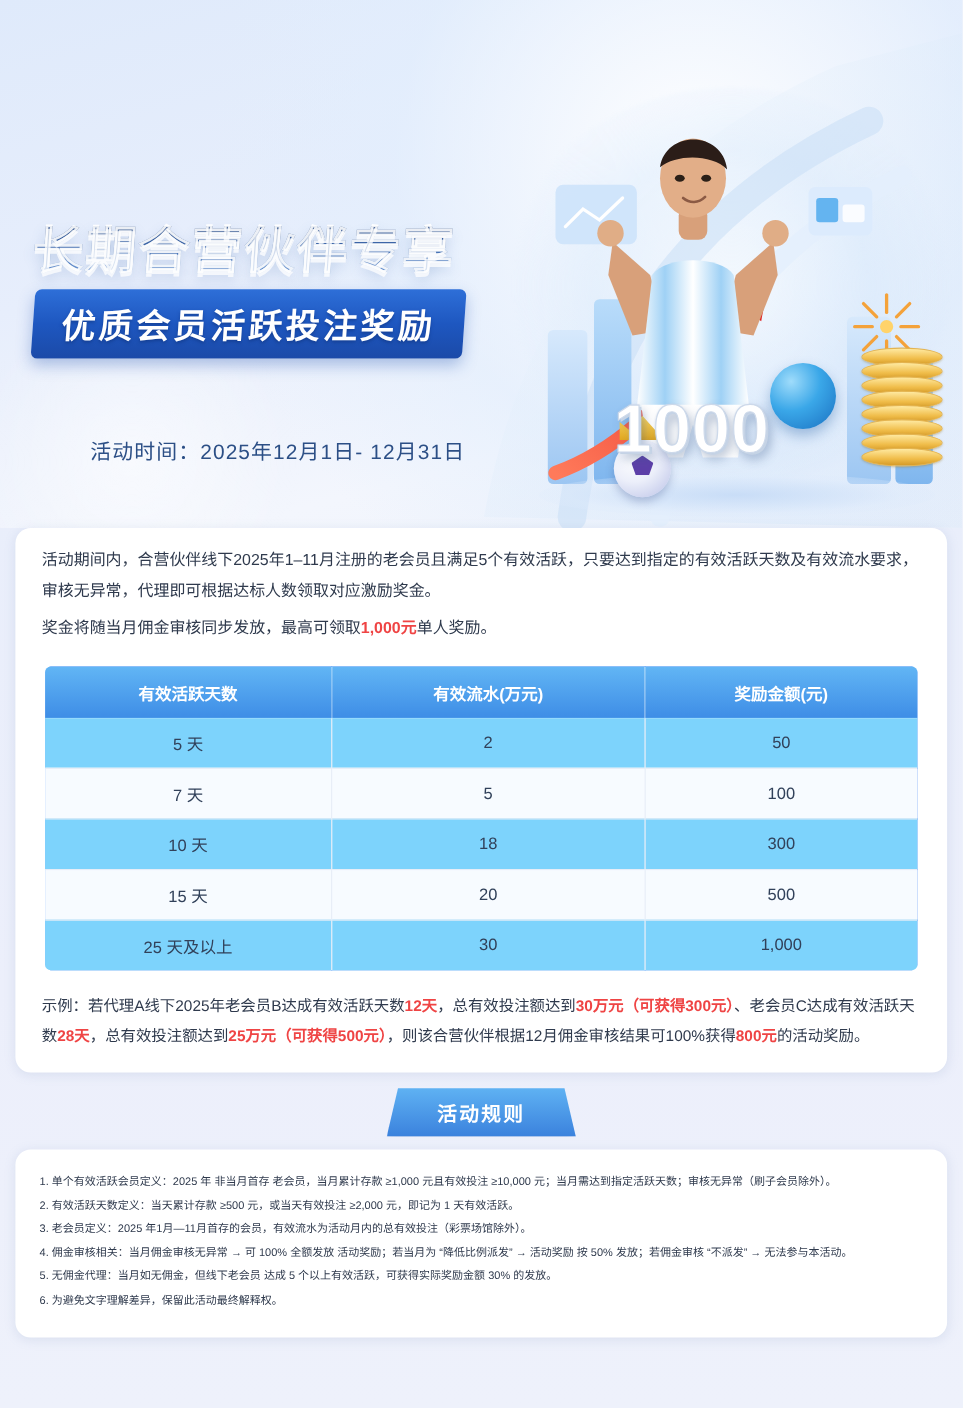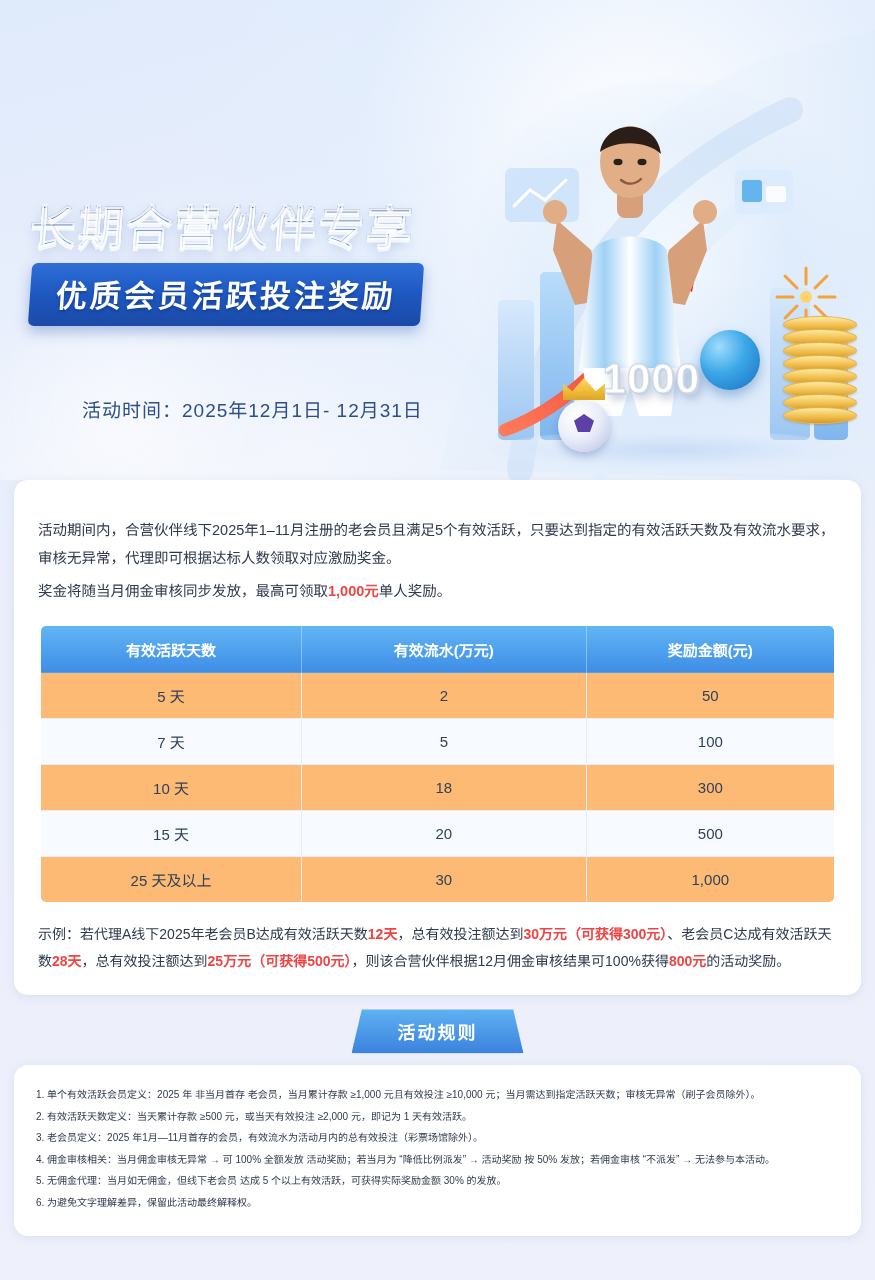--- a/index.html
+++ b/index.html
@@ -104,21 +104,21 @@
     background: linear-gradient(180deg, #ffe79a 0%, #f3c košík 0%);
     background: linear-gradient(180deg, #ffeaa2 0%, #f0bd4a 60%, #d59a28 100%);
     border: 1px solid #e4b451;
     margin-top: -4px;
     box-shadow: 0 1px 2px rgba(150,110,20,0.35);
   }
   .num1000 {
     position: absolute;
     right: 175px;
     top: 355px;
-    font-size: 42px;
+    font-size: 62px;
     font-weight: 800;
     letter-spacing: 1px;
     color: #ffffff;
     text-shadow:
       0 0 2px #b9c9df,
       2px 2px 0 #c6d4e6,
       4px 5px 10px rgba(60,90,140,0.45);
     -webkit-text-stroke: 1px #cdd9ea;
   }
   .ball {
@@ -164,21 +164,21 @@
     background: radial-gradient(ellipse at center, rgba(196,218,246,0.85) 0%, rgba(222,235,252,0.35) 60%, rgba(222,235,252,0) 100%);
   }
 
   
   .card {
     position: relative;
     margin: 0 14px 14px 14px;
     background: #ffffff;
     border-radius: 14px;
     box-shadow: 0 2px 10px rgba(130,150,190,0.18);
-    padding: 36px 24px 20px 24px;
+    padding: 16px 24px 20px 24px;
   }
   .intro-p {
     font-size: 14.5px;
     line-height: 1.95;
     color: #2f3a4d;
     margin: 0;
   }
   .intro-p + .intro-p { margin-top: 4px; }
   .hl-red { color: #ef4444; font-weight: 700; }
 
@@ -199,21 +199,21 @@
     font-size: 15px;
     border-right: 1px solid rgba(255,255,255,0.35);
   }
   table.reward thead th:last-child { border-right: none; }
   table.reward tbody td {
     text-align: center;
     padding: 12px 6px;
     color: #31415a;
     border-bottom: 1px solid #e6edf7;
     border-right: 1px solid #e6edf7;
-    background: #fdba74;
+    background: #7dd3fc;
   }
   table.reward tbody tr:nth-child(even) td { background: #f7fbff; }
   table.reward tbody td:last-child { border-right: none; }
   table.reward tbody tr:last-child td { border-bottom: none; }
 
   .example {
     margin-top: 16px;
     font-size: 14px;
     line-height: 1.95;
     color: #2f3a4d;

